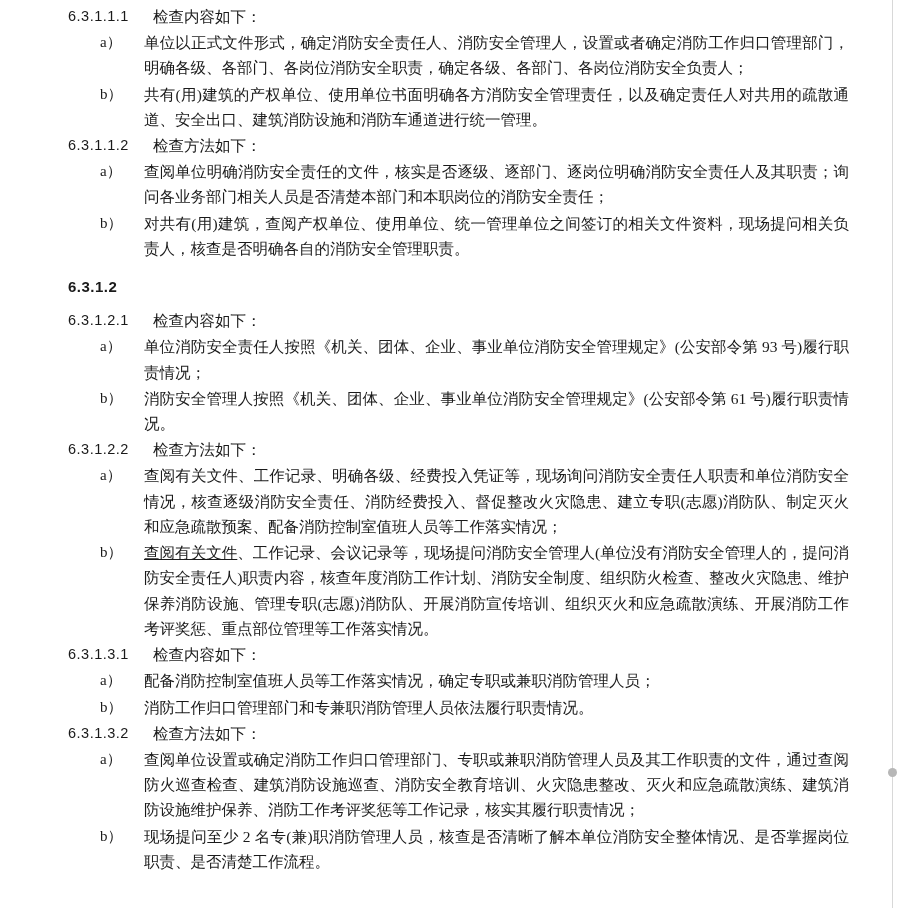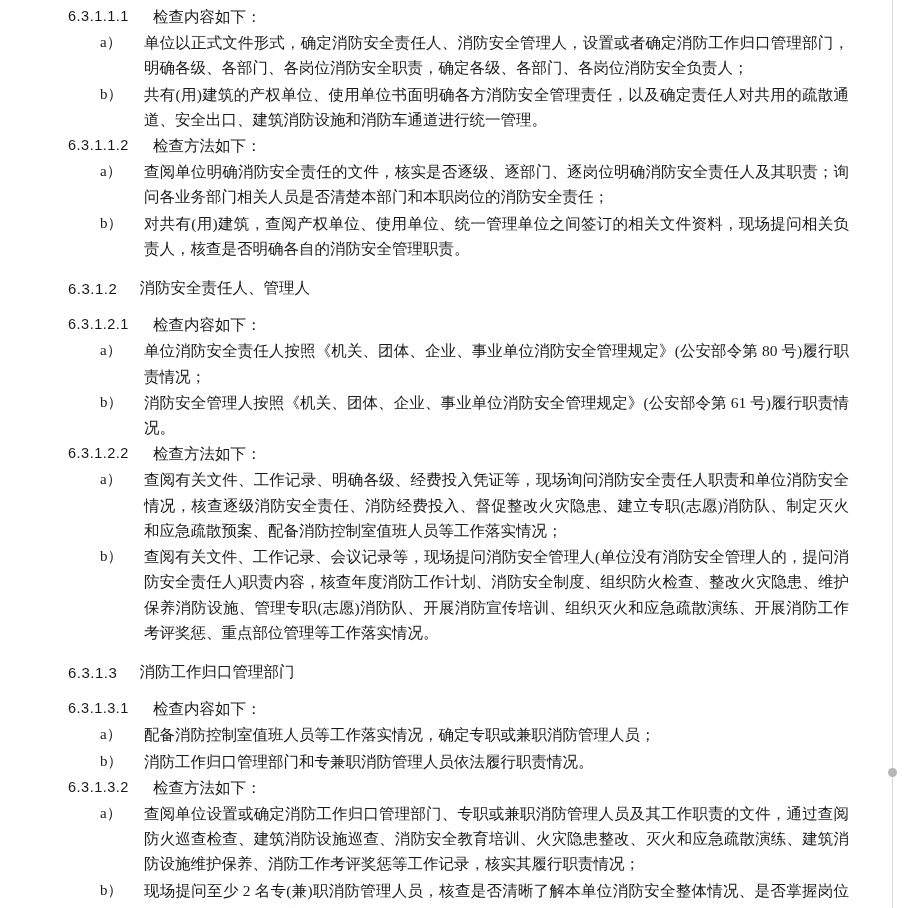--- a/index.html
+++ b/index.html
@@ -55,23 +55,23 @@
     font-size: 14.5px;
     padding-top: 1px;
   }
   .clause .ctext {
     margin-left: 24px;
   }
 
   
   .heading {
     display: flex;
-    align-items: center;
+    align-items: flex-start;
     font-family: "Liberation Sans", "DejaVu Sans", sans-serif;
-    font-weight: normal;
+    font-weight: bold;
     font-size: 15px;
     margin: 17px 0 13px 0;
   }
   .heading .num {
     letter-spacing: 0.5px;
   }
   .heading .htext {
     margin-left: 22px;
     font-size: 15.5px;
   }
@@ -90,20 +90,21 @@
     width: 44px;
     font-family: "Liberation Serif", "DejaVu Serif", serif;
     font-size: 15px;
   }
   .item .itext {
     flex: 1 1 auto;
     text-align: justify;
     text-justify: inter-ideograph;
   }
   .underline {
+    text-decoration: underline;
   }
 </style>
 </head>
 <body>
 
 <div class="page">
   <div id="content">
       <div class="clause">
         <span class="num">6.3.1.1.1</span>
         <span class="ctext">检查内容如下：</span>
@@ -123,49 +124,44 @@
       <div class="item">
         <span class="marker">a）</span>
         <span class="itext">查阅单位明确消防安全责任的文件，核实是否逐级、逐部门、逐岗位明确消防安全责任人及其职责；询问各业务部门相关人员是否清楚本部门和本职岗位的消防安全责任；</span>
       </div>
       <div class="item">
         <span class="marker">b）</span>
         <span class="itext">对共有(用)建筑，查阅产权单位、使用单位、统一管理单位之间签订的相关文件资料，现场提问相关负责人，核查是否明确各自的消防安全管理职责。</span>
       </div>
       <div class="heading">
         <span class="num">6.3.1.2</span>
-        <span class="htext">消防安全责任人、管理人</span>
       </div>
       <div class="clause">
         <span class="num">6.3.1.2.1</span>
         <span class="ctext">检查内容如下：</span>
       </div>
       <div class="item">
         <span class="marker">a）</span>
-        <span class="itext">单位消防安全责任人按照《机关、团体、企业、事业单位消防安全管理规定》(公安部令第 80 号)履行职责情况；</span>
+        <span class="itext">单位消防安全责任人按照《机关、团体、企业、事业单位消防安全管理规定》(公安部令第 93 号)履行职责情况；</span>
       </div>
       <div class="item">
         <span class="marker">b）</span>
         <span class="itext">消防安全管理人按照《机关、团体、企业、事业单位消防安全管理规定》(公安部令第 61 号)履行职责情况。</span>
       </div>
       <div class="clause">
         <span class="num">6.3.1.2.2</span>
         <span class="ctext">检查方法如下：</span>
       </div>
       <div class="item">
         <span class="marker">a）</span>
         <span class="itext">查阅有关文件、工作记录、明确各级、经费投入凭证等，现场询问消防安全责任人职责和单位消防安全情况，核查逐级消防安全责任、消防经费投入、督促整改火灾隐患、建立专职(志愿)消防队、制定灭火和应急疏散预案、配备消防控制室值班人员等工作落实情况；</span>
       </div>
       <div class="item">
         <span class="marker">b）</span>
         <span class="itext"><span class="underline">查阅有关文件</span><span>、工作记录、会议记录等，现场提问消防安全管理人(单位没有消防安全管理人的，提问消防安全责任人)职责内容，核查年度消防工作计划、消防安全制度、组织防火检查、整改火灾隐患、维护保养消防设施、管理专职(志愿)消防队、开展消防宣传培训、组织灭火和应急疏散演练、开展消防工作考评奖惩、重点部位管理等工作落实情况。</span></span>
-      </div>
-      <div class="heading">
-        <span class="num">6.3.1.3</span>
-        <span class="htext">消防工作归口管理部门</span>
       </div>
       <div class="clause">
         <span class="num">6.3.1.3.1</span>
         <span class="ctext">检查内容如下：</span>
       </div>
       <div class="item">
         <span class="marker">a）</span>
         <span class="itext">配备消防控制室值班人员等工作落实情况，确定专职或兼职消防管理人员；</span>
       </div>
       <div class="item">

